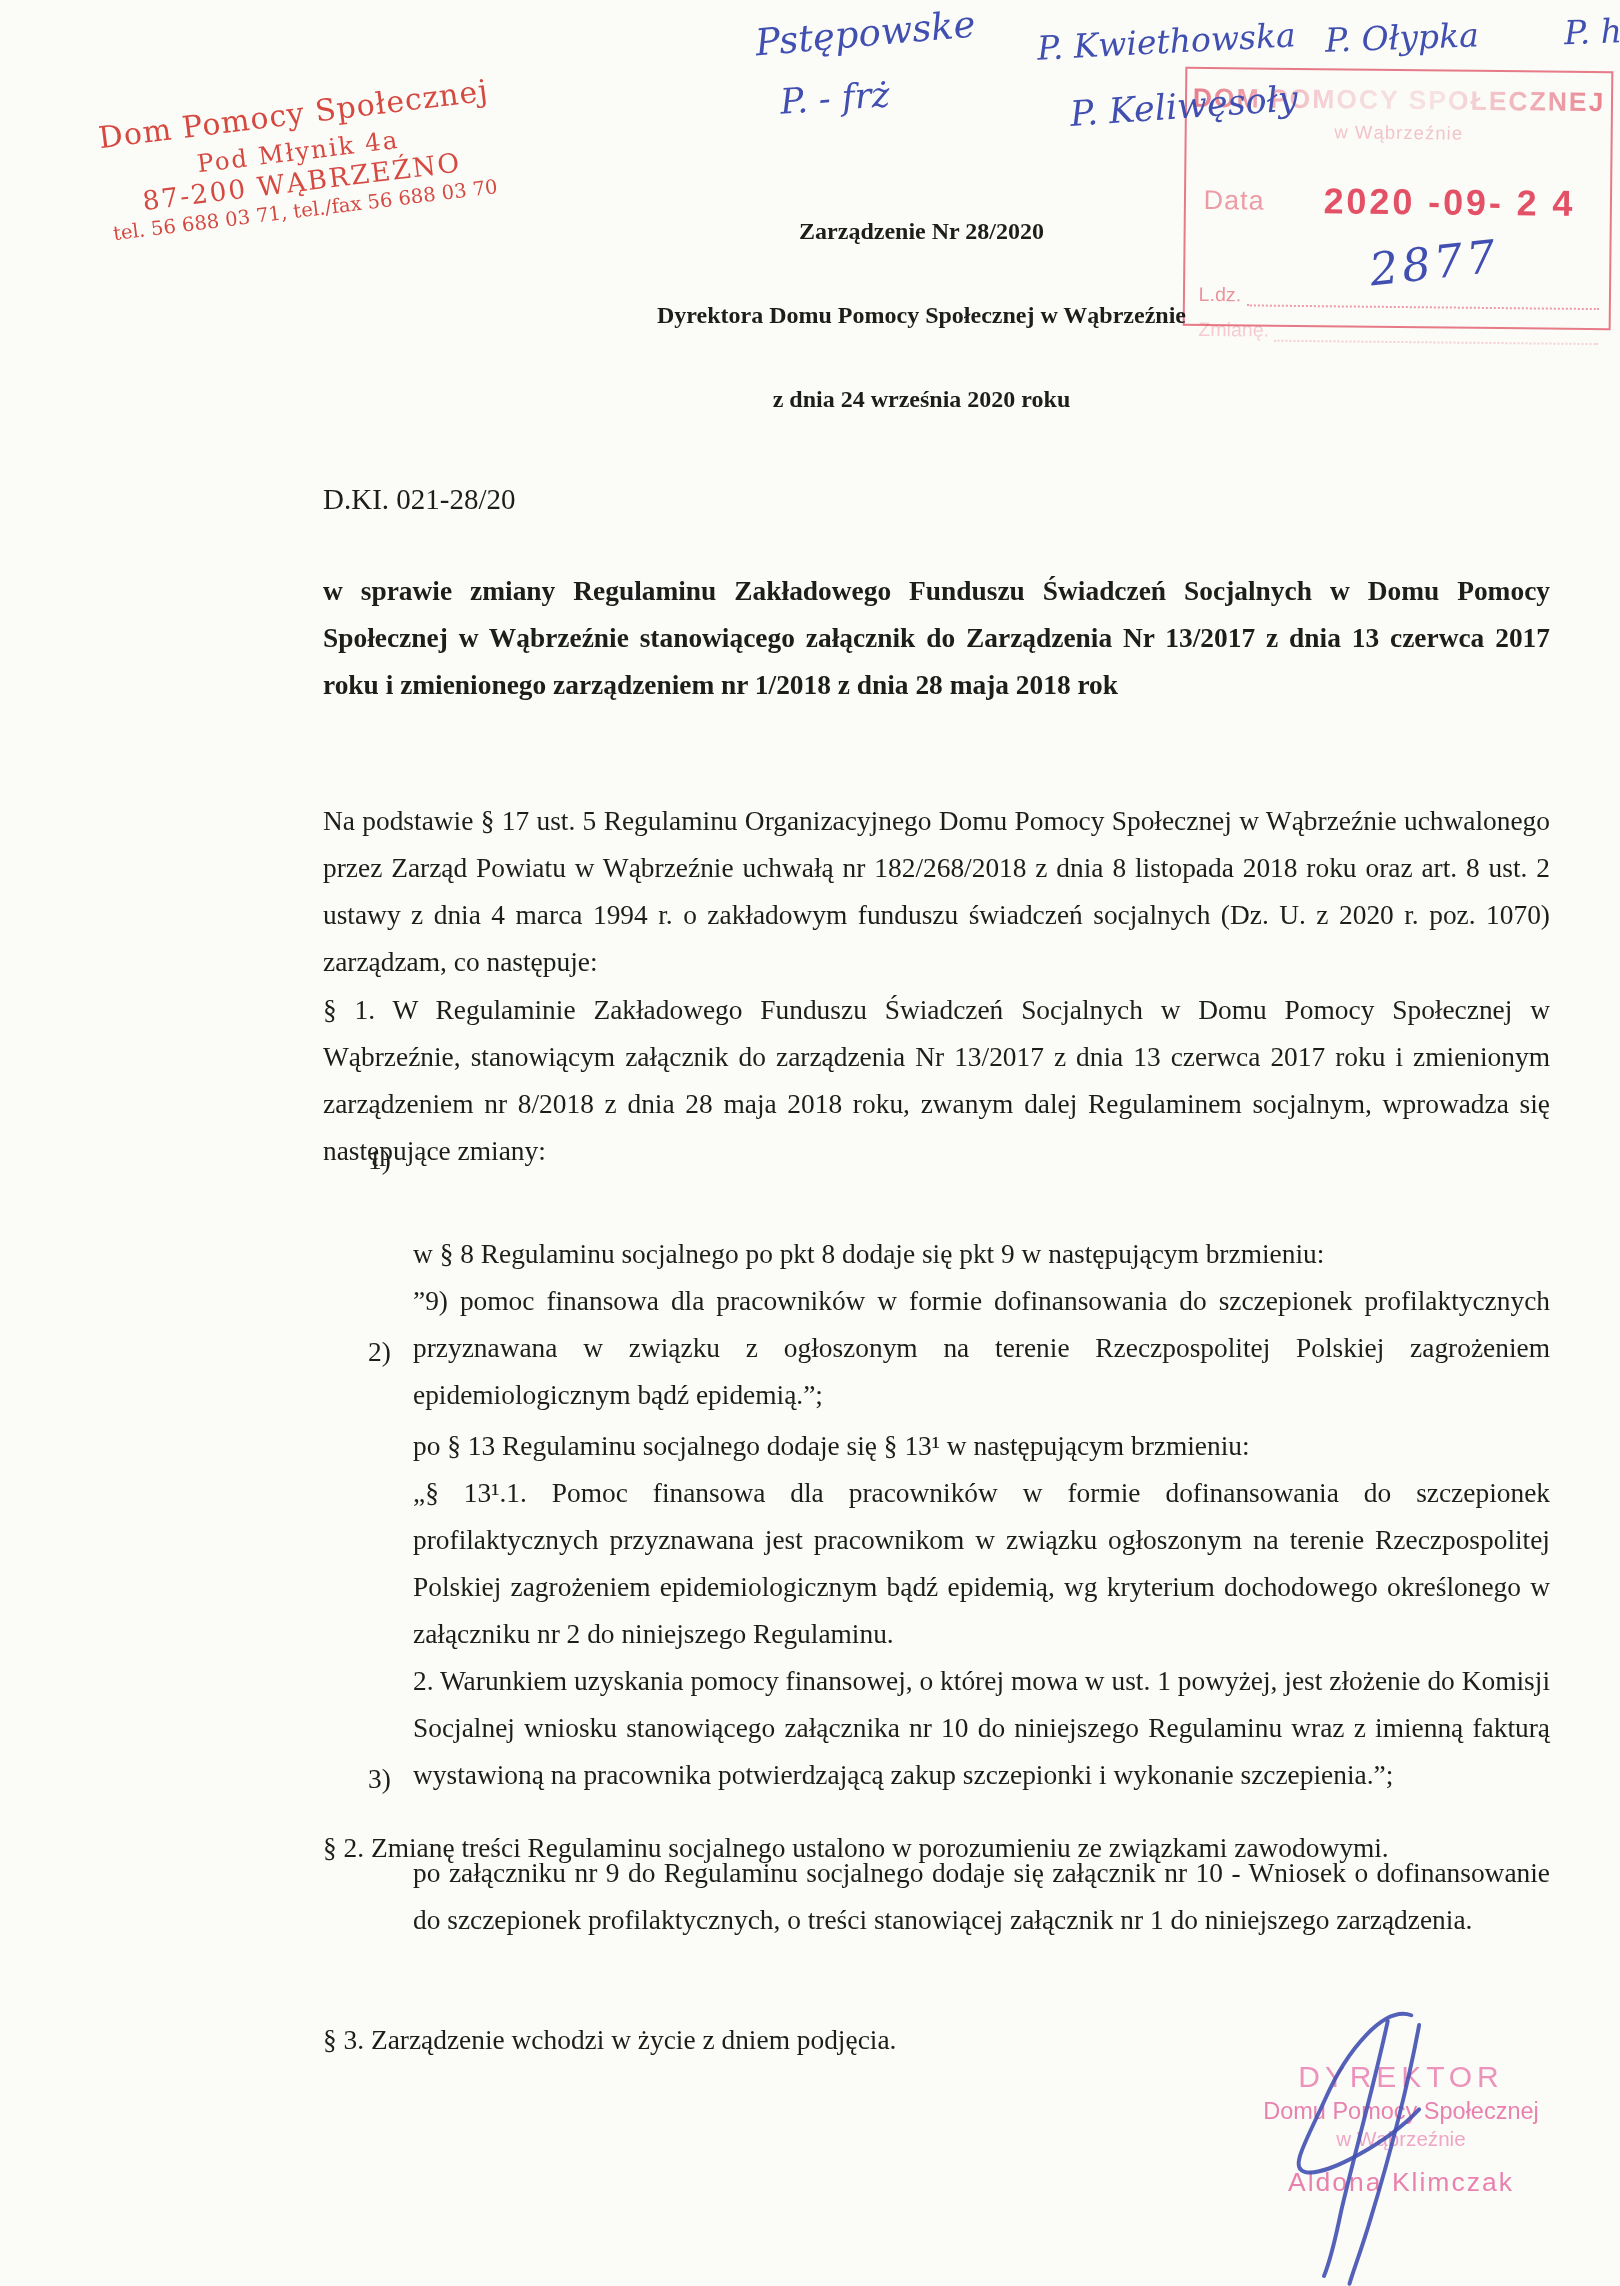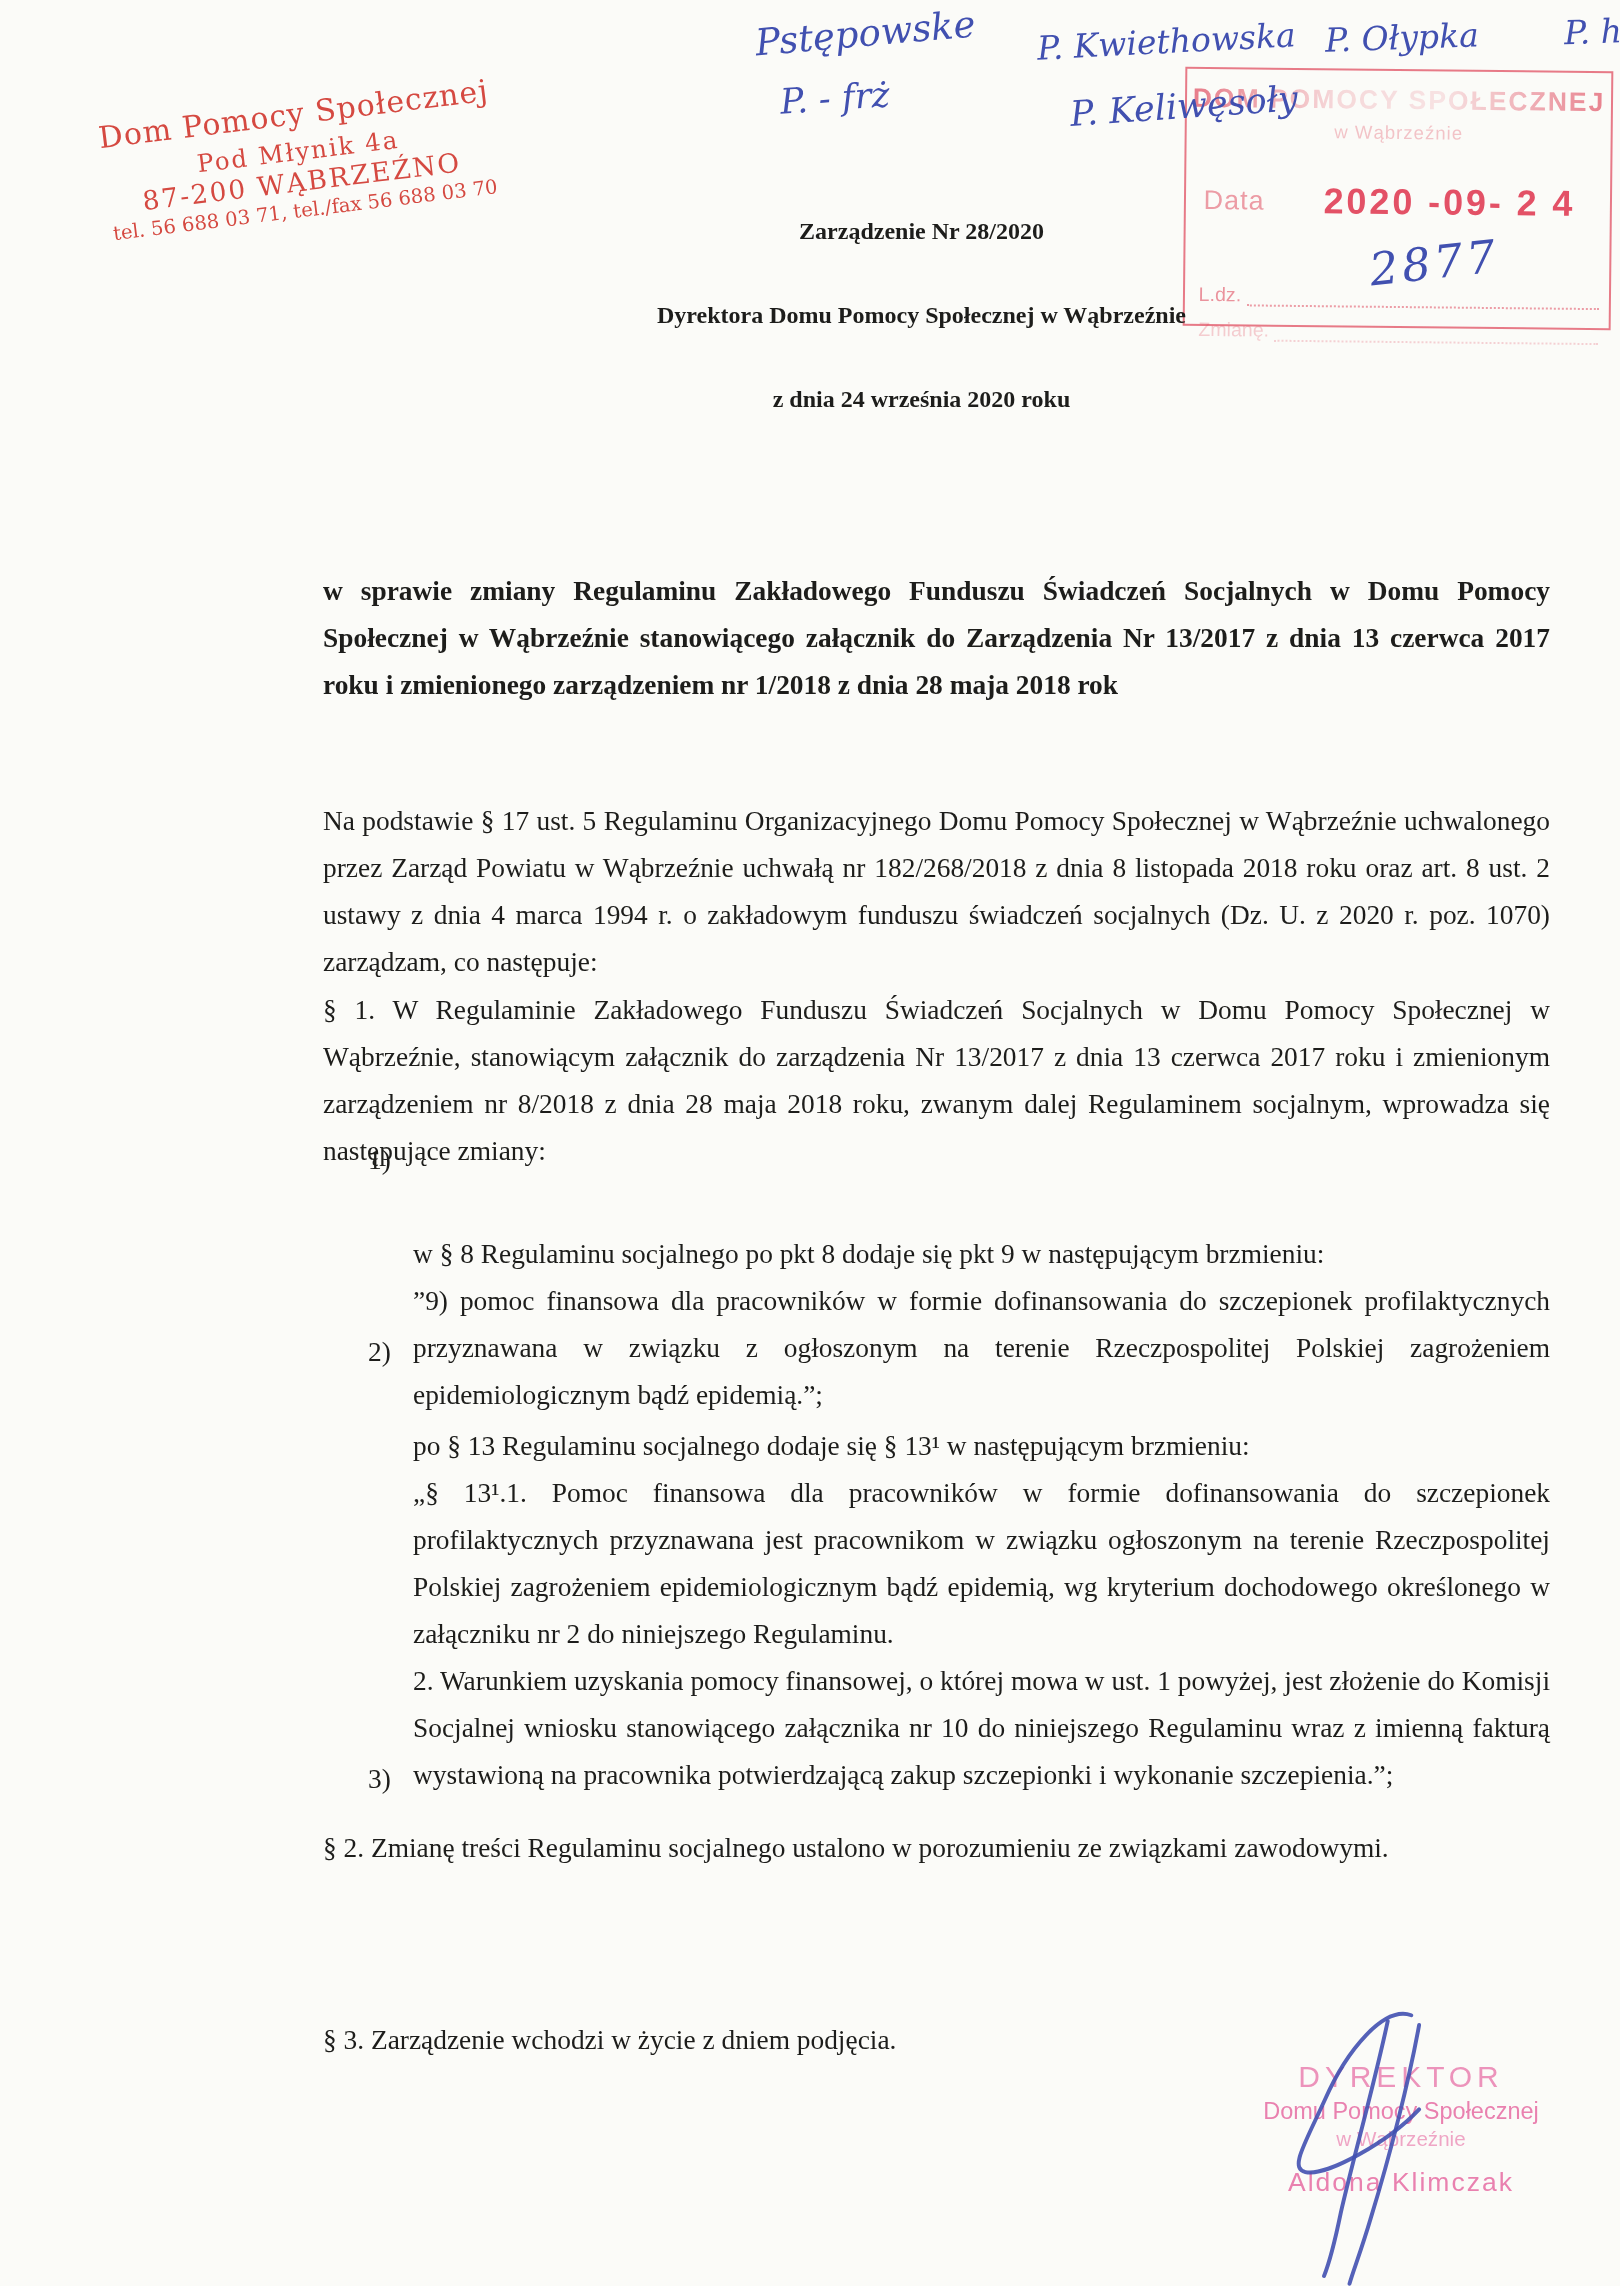--- a/index.html
+++ b/index.html
@@ -162,37 +162,39 @@
       <span class="dots"></span>
     </div>
   </div>
 
   <div class="titles">
     <div class="t t1">Zarządzenie Nr  28/2020</div>
     <div class="t t2">Dyrektora Domu Pomocy Społecznej w Wąbrzeźnie</div>
     <div class="t t3">z dnia 24 września 2020 roku</div>
   </div>
 
+  <div class="blk ref">D.KI. 021-28/20</div>
   <div class="blk subject">w sprawie zmiany Regulaminu Zakładowego Funduszu Świadczeń Socjalnych w Domu Pomocy Społecznej w Wąbrzeźnie stanowiącego załącznik do Zarządzenia Nr 13/2017 z dnia 13 czerwca 2017 roku i zmienionego zarządzeniem nr 1/2018 z dnia 28 maja 2018 rok</div>
   <div class="blk basis">Na podstawie § 17 ust. 5 Regulaminu Organizacyjnego Domu Pomocy Społecznej w Wąbrzeźnie uchwalonego przez Zarząd Powiatu w Wąbrzeźnie uchwałą nr 182/268/2018 z dnia 8 listopada  2018 roku oraz art. 8 ust. 2 ustawy z dnia 4 marca 1994 r. o zakładowym funduszu świadczeń socjalnych (Dz. U. z 2020 r. poz. 1070) zarządzam, co następuje:</div>
   <div class="blk par1">§ 1. W Regulaminie Zakładowego Funduszu Świadczeń Socjalnych w Domu Pomocy Społecznej w Wąbrzeźnie, stanowiącym  załącznik do zarządzenia Nr 13/2017 z dnia 13 czerwca 2017 roku i zmienionym zarządzeniem nr 8/2018 z dnia 28 maja 2018 roku, zwanym dalej Regulaminem socjalnym, wprowadza się następujące zmiany:</div>
 
   <div class="blk item item1">
     <span class="num">1)</span>
     <div>w § 8 Regulaminu socjalnego po pkt 8 dodaje się pkt 9 w następującym brzmieniu:
 ”9) pomoc finansowa dla pracowników w formie dofinansowania do szczepionek profilaktycznych przyznawana w związku z ogłoszonym na terenie Rzeczpospolitej Polskiej zagrożeniem epidemiologicznym bądź  epidemią.”;</div>
   </div>
   <div class="blk item item2">
     <span class="num">2)</span>
     <div>po § 13 Regulaminu socjalnego dodaje się § 13¹ w następującym brzmieniu:
 „§ 13¹.1. Pomoc finansowa dla pracowników w formie dofinansowania do szczepionek profilaktycznych przyznawana jest pracownikom w związku ogłoszonym na terenie Rzeczpospolitej Polskiej zagrożeniem epidemiologicznym bądź epidemią, wg kryterium dochodowego określonego w załączniku nr 2 do niniejszego Regulaminu.
 2. Warunkiem uzyskania pomocy finansowej, o której mowa w ust. 1 powyżej, jest złożenie  do Komisji Socjalnej  wniosku stanowiącego załącznika nr 10 do niniejszego Regulaminu wraz z imienną  fakturą wystawioną na pracownika potwierdzającą zakup szczepionki i wykonanie szczepienia.”;</div>
   </div>
   <div class="blk item item3">
     <span class="num">3)</span>
+    <div>po załączniku nr 9 do Regulaminu  socjalnego dodaje się załącznik nr 10 - Wniosek o dofinansowanie do szczepionek profilaktycznych, o treści stanowiącej załącznik nr 1 do niniejszego zarządzenia.</div>
   </div>
 
   <div class="blk par2">§ 2. Zmianę treści Regulaminu socjalnego ustalono w porozumieniu ze związkami zawodowymi.</div>
   <div class="blk par3">§ 3. Zarządzenie wchodzi w życie z dniem podjęcia.</div>
 
   <div class="director-stamp">
     <div class="d1">DYREKTOR</div>
     <div class="d2">Domu Pomocy Społecznej</div>
     <div class="d3">w Wąbrzeźnie</div>
     <div class="d4">Aldona Klimczak</div>

